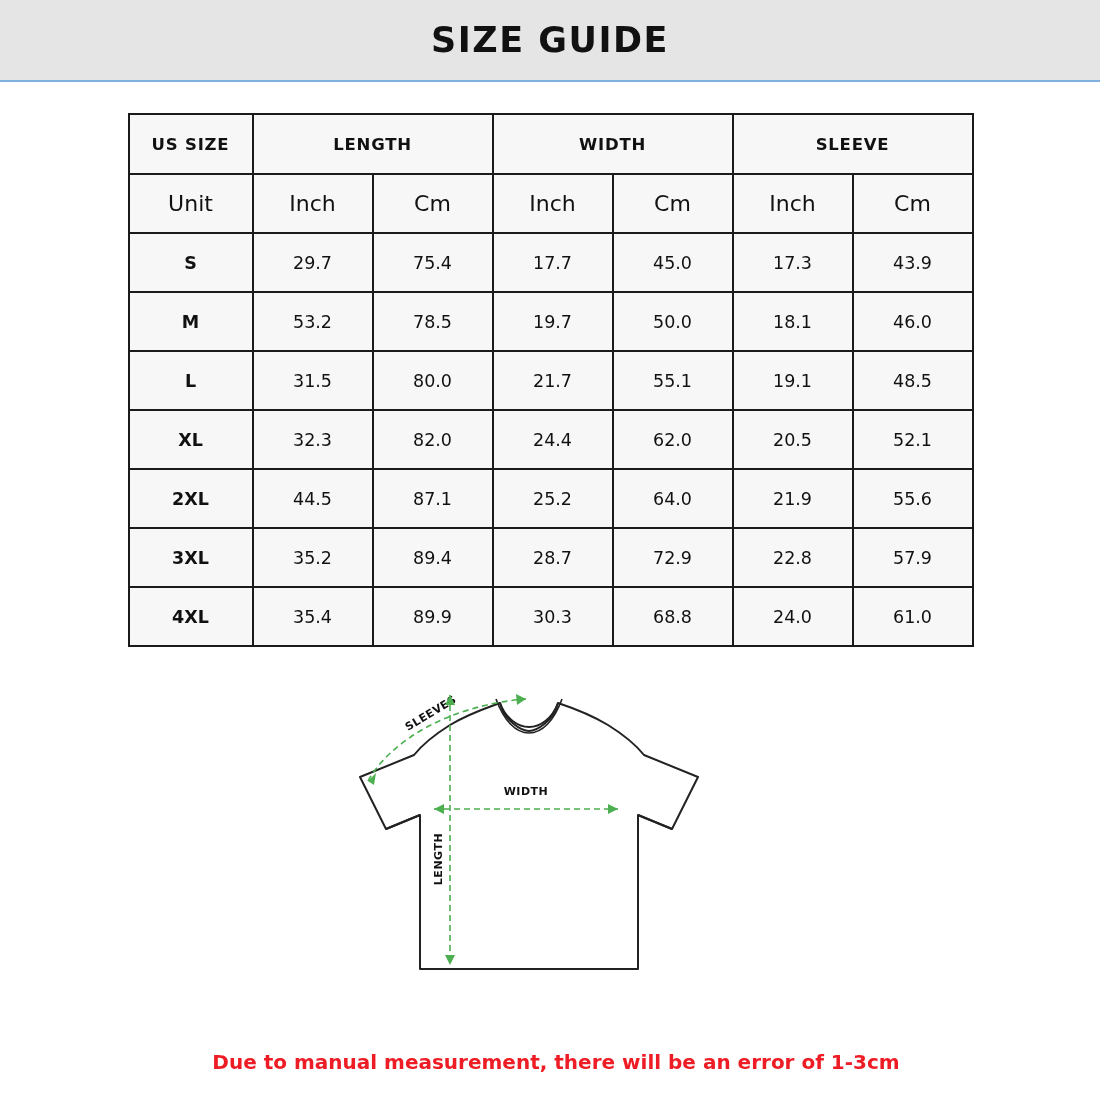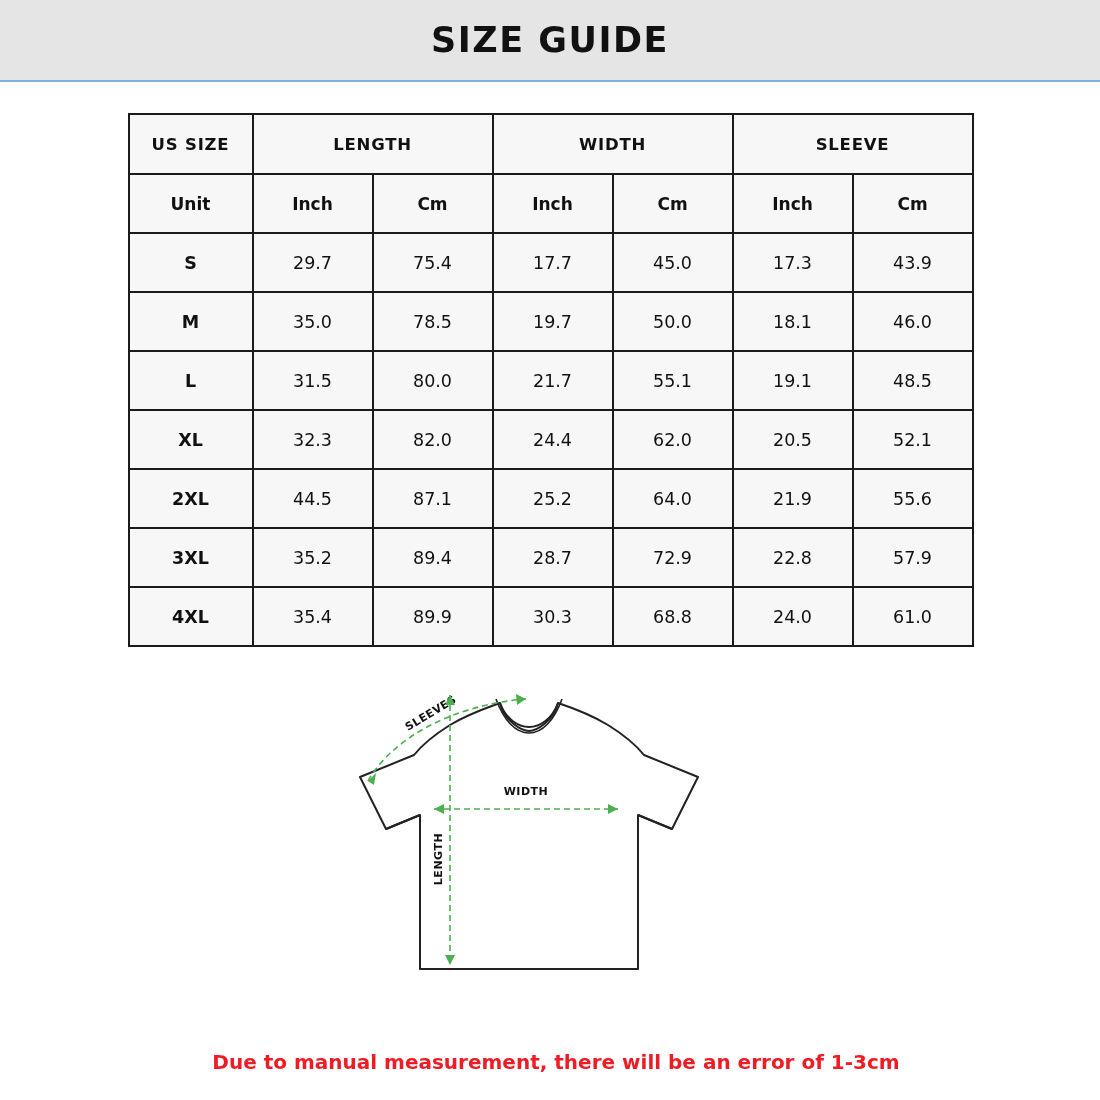--- a/index.html
+++ b/index.html
@@ -59,22 +59,22 @@
   col.c1, col.c2, col.c3, col.c4, col.c5, col.c6 { width: 120px; }
 
   tr.group-row th {
     height: 56px;
     font-size: 16.5px;
     font-weight: bold;
     letter-spacing: 0.8px;
   }
   tr.unit-row td {
     height: 55px;
-    font-size: 17px;
-    font-weight: bold;
+    font-size: 22px;
+    font-weight: normal;
   }
   tr.data-row td {
     height: 55px;
     font-size: 17.5px;
   }
   tr.data-row td.size-cell {
     font-weight: bold;
     font-size: 17.5px;
   }
 
@@ -143,21 +143,21 @@
         <td class="size-cell">S</td>
         <td>29.7</td>
         <td>75.4</td>
         <td>17.7</td>
         <td>45.0</td>
         <td>17.3</td>
         <td>43.9</td>
       </tr>
       <tr class="data-row">
         <td class="size-cell">M</td>
-        <td>35.0</td>
+        <td>53.2</td>
         <td>78.5</td>
         <td>19.7</td>
         <td>50.0</td>
         <td>18.1</td>
         <td>46.0</td>
       </tr>
       <tr class="data-row">
         <td class="size-cell">L</td>
         <td>31.5</td>
         <td>80.0</td>

